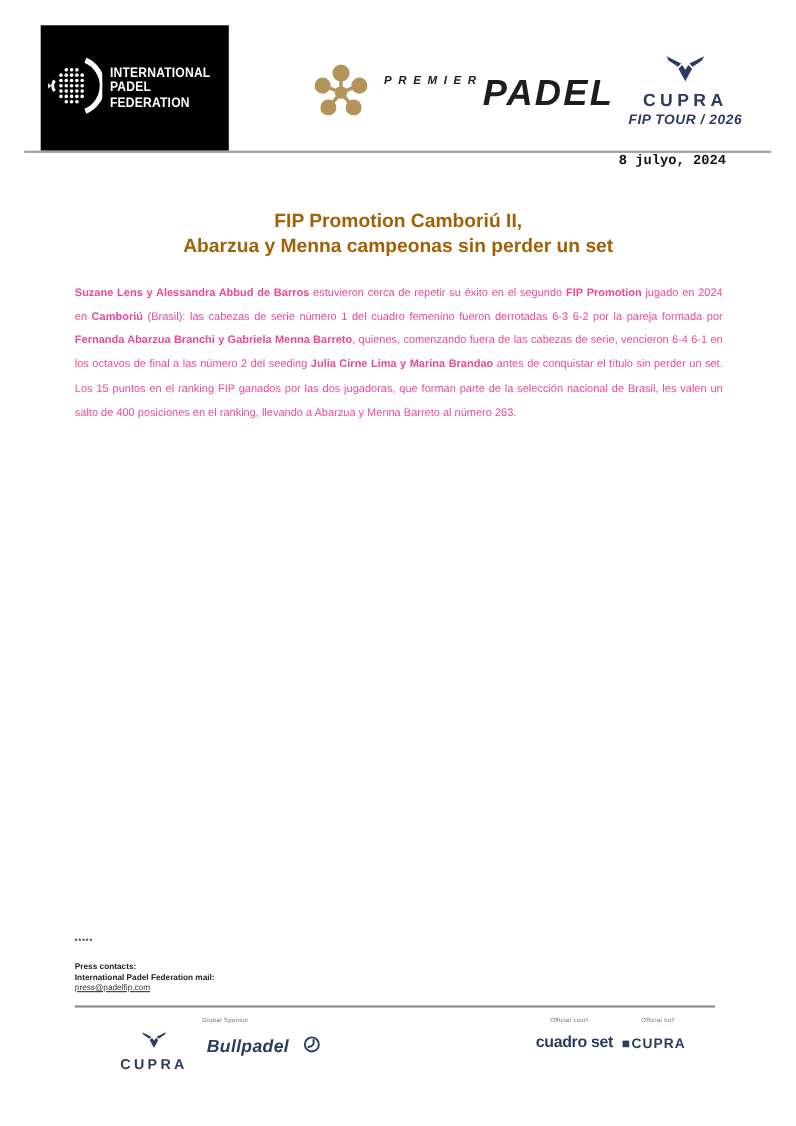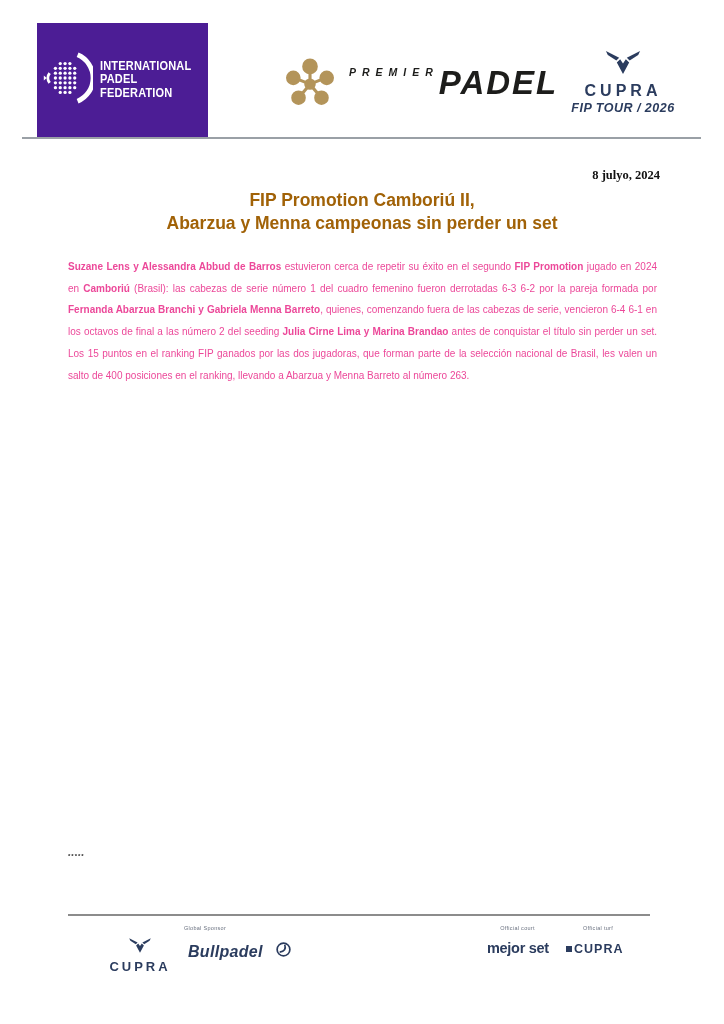--- a/index.html
+++ b/index.html
@@ -6,41 +6,41 @@
   html,body { background:#e8e8e8; }
   #page {
     position:relative; width:724px; height:1024px; margin:0 auto;
     background:#ffffff; overflow:hidden;
     font-family:"Liberation Sans", sans-serif; color:#111;
   }
 
   
   .ipf-box {
     position:absolute; left:37px; top:23px; width:171px; height:114px;
-    background:#4c1d95; display:flex; align-items:center; justify-content:center; gap:7px;
+    background:#000000; display:flex; align-items:center; justify-content:center; gap:7px;
   }
   .ipf-text { color:#fff; font-weight:700; font-size:12.5px; line-height:13.5px;
     letter-spacing:0.2px; transform:scaleX(0.88); transform-origin:left center; }
   .premier-logo {
     position:absolute; left:286px; top:57px; display:flex; align-items:center; gap:11px;
   }
   .premier-words { display:flex; flex-direction:row; }
   .premier-top { font-size:10.5px; font-weight:700; font-style:italic; letter-spacing:6px; color:#1d1d1b; margin-left:4px; }
   .premier-bottom { font-size:33px; font-weight:700; font-style:italic; letter-spacing:2px; color:#1d1d1b; line-height:34px; }
   .cupra-tour {
     position:absolute; left:553px; top:49px; width:140px; text-align:center; color:#2b3c5e;
   }
   .cupra-tour .wordmark { font-size:16px; font-weight:700; letter-spacing:4px; margin-top:2px; }
   .cupra-tour .tourline { font-size:12.5px; font-weight:700; font-style:italic; letter-spacing:0.5px; margin-top:1px; }
   .header-rule { position:absolute; left:22px; top:137px; width:679px; height:2px; background:#9aa0a6; }
 
   
   .date-line {
-    position:absolute; top:168px; right:64px;
-    font-family:Liberation Serif, serif; font-weight:700; font-size:12.5px; color:#111;
+    position:absolute; top:139px; right:64px;
+    font-family:Liberation Mono, monospace; font-weight:700; font-size:12.5px; color:#111;
   }
   .doc-title {
     position:absolute; top:189px; left:0; width:724px; text-align:center;
     font-size:17.5px; font-weight:700; line-height:23px; color:#a16207;
   }
   .doc-body {
     position:absolute; top:256px; left:68px; width:589px;
     font-size:10px; line-height:21.7px; text-align:justify; color:#ec4899;
   }
 
@@ -159,20 +159,25 @@
 
   <div class="doc-title">
     <div>FIP Promotion Camboriú II,</div>
     <div>Abarzua y Menna campeonas sin perder un set</div>
   </div>
 
   <p class="doc-body"><span style="font-weight: 700;">Suzane Lens y Alessandra Abbud de Barros</span><span> estuvieron cerca de repetir su éxito en el segundo </span><span style="font-weight: 700;">FIP Promotion</span><span> jugado en 2024 en </span><span style="font-weight: 700;">Camboriú</span><span> (Brasil): las cabezas de serie número 1 del cuadro femenino fueron derrotadas 6-3 6-2 por la pareja formada por </span><span style="font-weight: 700;">Fernanda Abarzua Branchi y Gabriela Menna Barreto</span><span>, quienes, comenzando fuera de las cabezas de serie, vencieron 6-4 6-1 en los octavos de final a las número 2 del seeding </span><span style="font-weight: 700;">Julia Cirne Lima y Marina Brandao</span><span> antes de conquistar el título sin perder un set. Los 15 puntos en el ranking FIP ganados por las dos jugadoras, que forman parte de la selección nacional de Brasil, les valen un salto de 400 posiciones en el ranking, llevando a Abarzua y Menna Barreto al número 263.</span></p>
 
   <div class="end-marker">*****</div>
 
+  <div class="press-block">
+    <div class="bold">Press contacts:</div>
+    <div class="bold">International Padel Federation mail:</div>
+    <div><a class="press-email">press@padelfip.com</a></div>
+  </div>
 
   <div class="footer-rule"></div>
 
   <div class="sponsor-label" style="left:160px; top:925px; width:90px; text-align:center;">Global Sponsor</div>
   <div class="sponsor-label" style="left:480px; top:925px; width:75px; text-align:center;">Official court</div>
   <div class="sponsor-label" style="left:568px; top:925px; width:60px; text-align:center;">Official turf</div>
 
   <div class="cupra-footer">
     <span>
       <svg width="24" height="17" viewBox="0 0 40 28" aria-hidden="true">
@@ -190,21 +195,21 @@
     <span class="wordmark">Bullpadel</span>
     <span>
       <svg width="17" height="17" viewBox="0 0 20 20" aria-hidden="true">
         <circle cx="10" cy="10" r="7.5" fill="none" stroke="#2b3c5e" stroke-width="2"></circle>
         <path d="M5.5 13 Q 14 12 11.5 4.5" fill="none" stroke="#2b3c5e" stroke-width="2"></path>
       </svg>
     </span>
   </div>
 
   <div class="mejorset-footer">
-    <span>mejor set</span>
+    <span>cuadro set</span>
   </div>
 
   <div class="mondo-footer">
     <span class="sq"></span>
     <span class="wordmark">CUPRA</span>
   </div>
 
 </div>
 
 </body></html>

